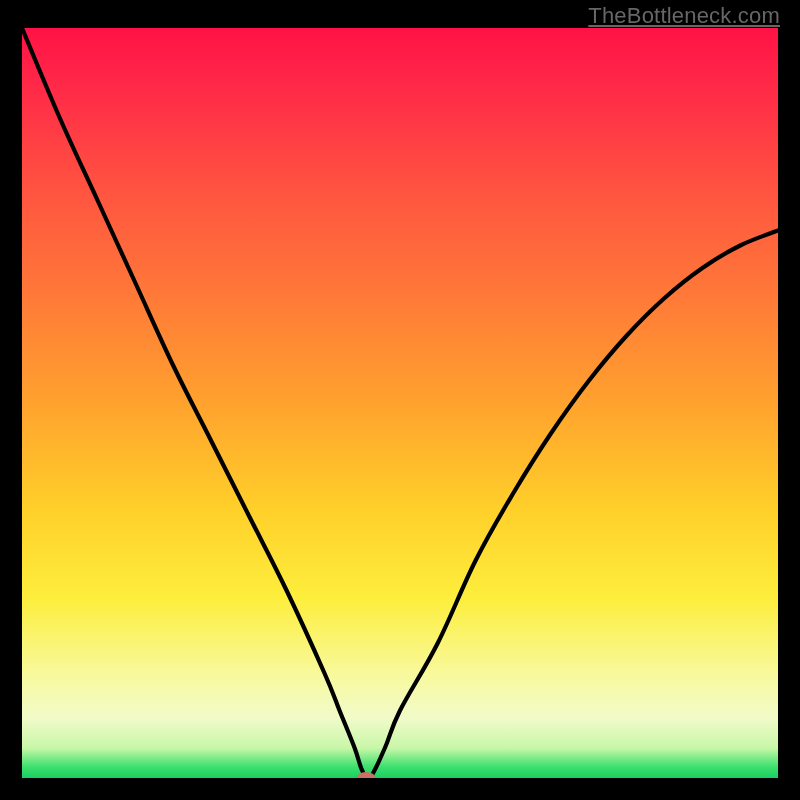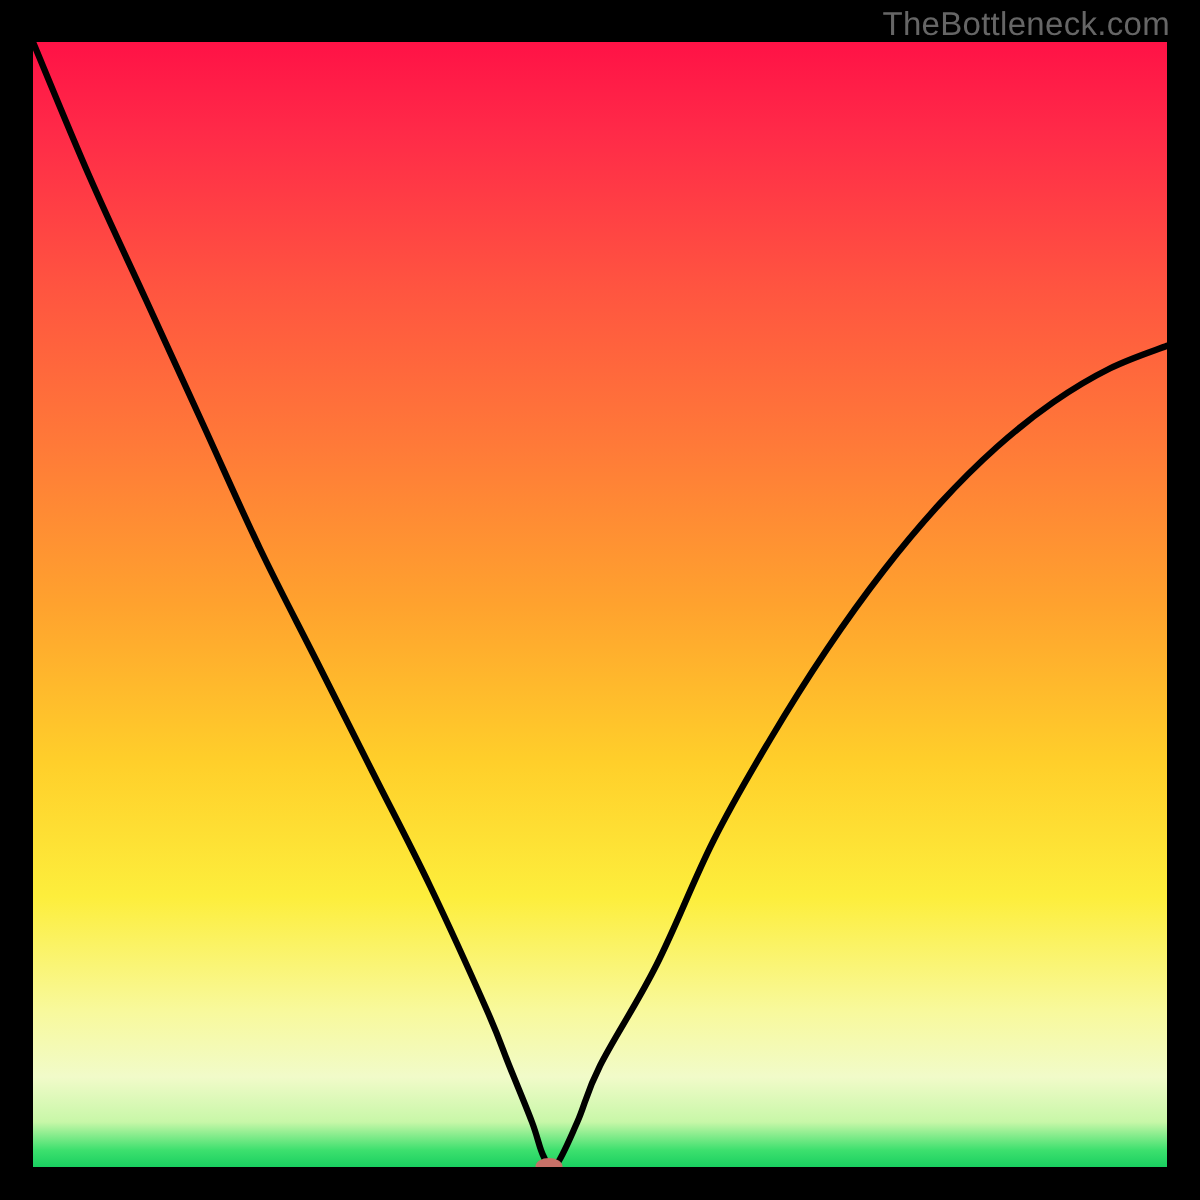--- a/index.html
+++ b/index.html
@@ -17,20 +17,21 @@
   }
   .watermark {
     position: absolute;
     top: 3px;
     right: 20px;
     color: #666;
     font-size: 22px;
     font-weight: 500;
     letter-spacing: 0.2px;
     z-index: 5;
+    text-decoration: underline;
   }
   .plot-area {
     position: absolute;
     left: 22px;
     top: 28px;
     width: 756px;
     height: 750px;
     overflow: hidden;
     z-index: 1;
   }

